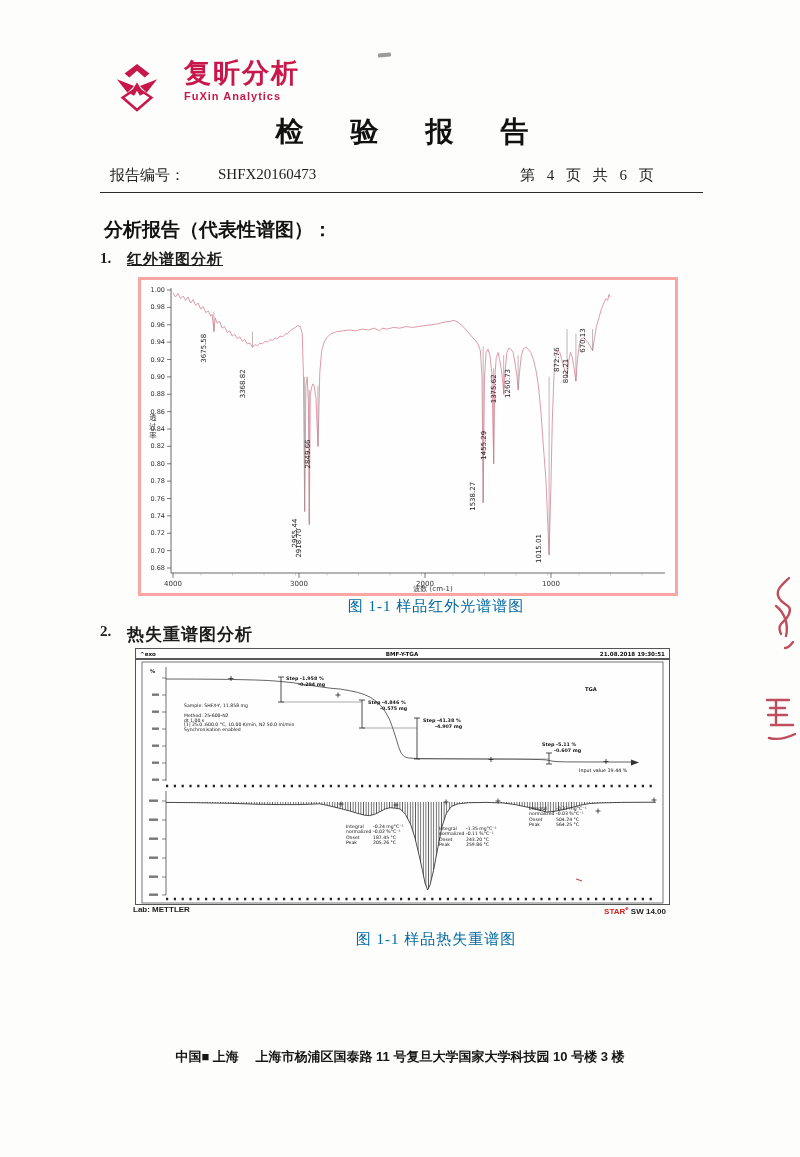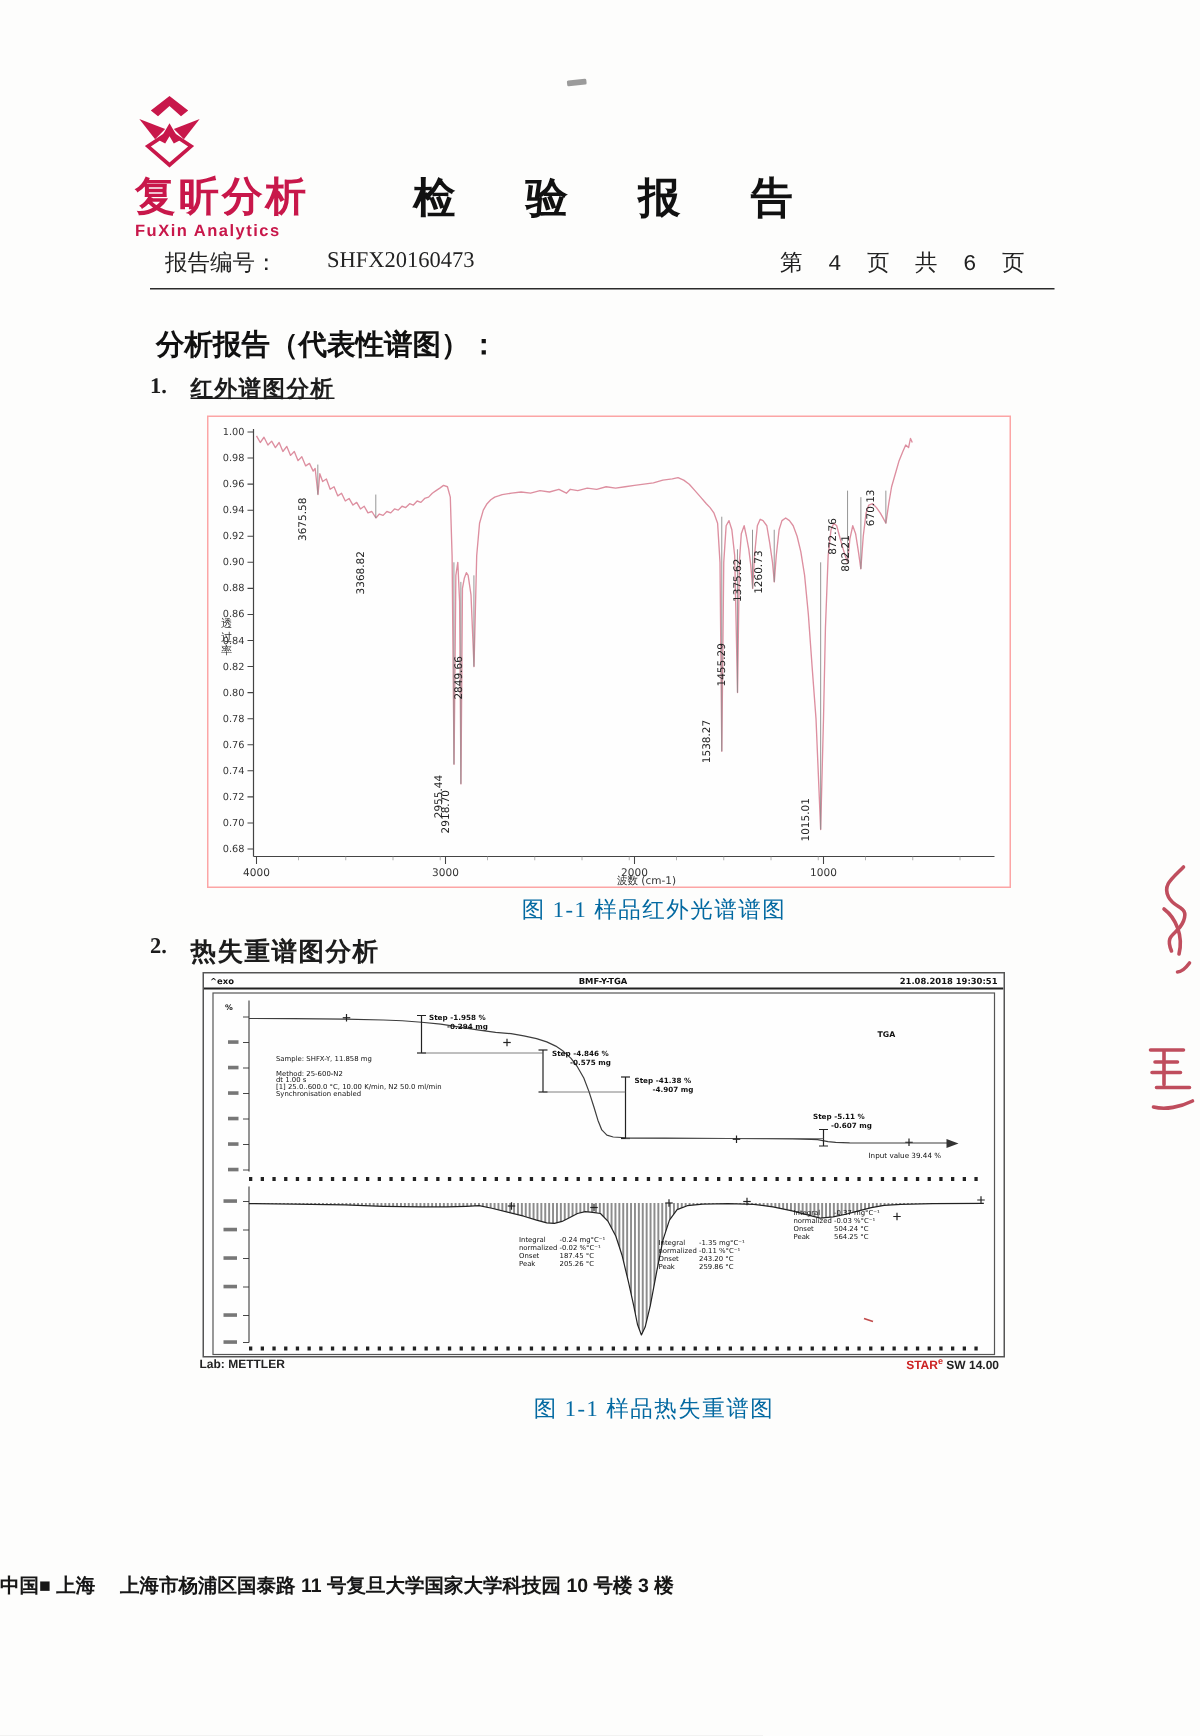--- a/index.html
+++ b/index.html
@@ -1,48 +1,48 @@
 <!DOCTYPE html>
 <html><head>
 <meta charset="utf-8">
 <style>
   html,body{margin:0;padding:0;background:#e9e9e9;}
   .page{position:relative;width:800px;height:1157px;margin:0 auto;background:#fdfdfc;overflow:hidden;
         font-family:"Liberation Serif","DejaVu Serif",serif;color:#1c1c1c;}
   .abs{position:absolute;}
   
-  .brand{left:90px;top:60px;display:flex;align-items:flex-start;gap:4px;flex-direction:column;}
+  .brand{left:114px;top:60px;display:flex;align-items:flex-start;gap:24px;}
   .brand-zh{font-family:"Liberation Sans","DejaVu Sans",sans-serif;font-weight:bold;font-size:27px;
             color:#c8174a;letter-spacing:2px;line-height:1;}
   .brand-en{font-family:"Liberation Sans","DejaVu Sans",sans-serif;font-weight:bold;font-size:11px;
             color:#c8174a;letter-spacing:1px;margin-top:3px;}
   
   .title{left:12px;top:113px;width:100%;text-align:center;font-size:28px;font-weight:bold;
          letter-spacing:20px;margin:0;color:#111;}
-  .meta{top:166px;font-size:15px;color:#222;font-family:Liberation Mono, monospace;}
+  .meta{top:166px;font-size:15px;color:#222;}
   .meta-label{left:110px;}
   .meta-value{left:218px;font-family:"Liberation Serif",serif;}
   .page-info{left:520px;letter-spacing:4px;}
   .rule{left:100px;top:192px;width:603px;height:0;border-top:1.5px solid #2b2b2b;}
   .sec-main{left:104px;top:217px;font-size:19px;font-weight:bold;color:#111;}
   .sec-num{font-size:15px;font-weight:bold;}
   .sec-title{font-size:15px;font-weight:bold;letter-spacing:1px;}
   
-  .chart-box{background:#fefefe;border:1px solid #fca5a5;}
+  .chart-box{background:#fefefe;border:3px solid #fca5a5;}
   .ir-box{left:138px;top:277px;width:534px;height:313px;}
   .tga-box{left:135px;top:648px;width:533px;height:255px;border:1px solid #555;}
   .caption{width:100%;text-align:center;font-size:15px;color:#0369a1;letter-spacing:1px;padding-left:36px;}
   .lab-left{left:133px;top:905px;font-family:"Liberation Sans",sans-serif;font-weight:bold;
             font-size:8px;color:#222;}
   .lab-right{right:134px;top:905px;font-family:"Liberation Sans",sans-serif;font-weight:bold;
              font-size:8px;color:#222;}
   .red{color:#c22;}
   sup{font-size:6px;}
   .end-mark{width:100%;text-align:center;font-size:15px;font-weight:bold;letter-spacing:1px;}
-  .footer-line{width:100%;text-align:left;font-family:"Liberation Sans","DejaVu Sans",sans-serif;
+  .footer-line{width:100%;text-align:center;font-family:"Liberation Sans","DejaVu Sans",sans-serif;
                font-weight:bold;font-size:13px;color:#161616;}
   .scan-mark{left:378px;top:53px;width:13px;height:4px;background:#4a4a4a;opacity:.55;
              transform:rotate(-6deg);border-radius:1px;}
   
   svg{display:block;}
   .t45{font:4.6px "DejaVu Sans",sans-serif;fill:#111;}
   .t48{font:4.8px "DejaVu Sans",sans-serif;fill:#111;}
   .t48b{font:bold 4.8px "DejaVu Sans",sans-serif;fill:#111;}
   .t5b{font:bold 5.2px "DejaVu Sans",sans-serif;fill:#111;}
   .t55b{font:bold 5.6px "DejaVu Sans",sans-serif;fill:#111;}

